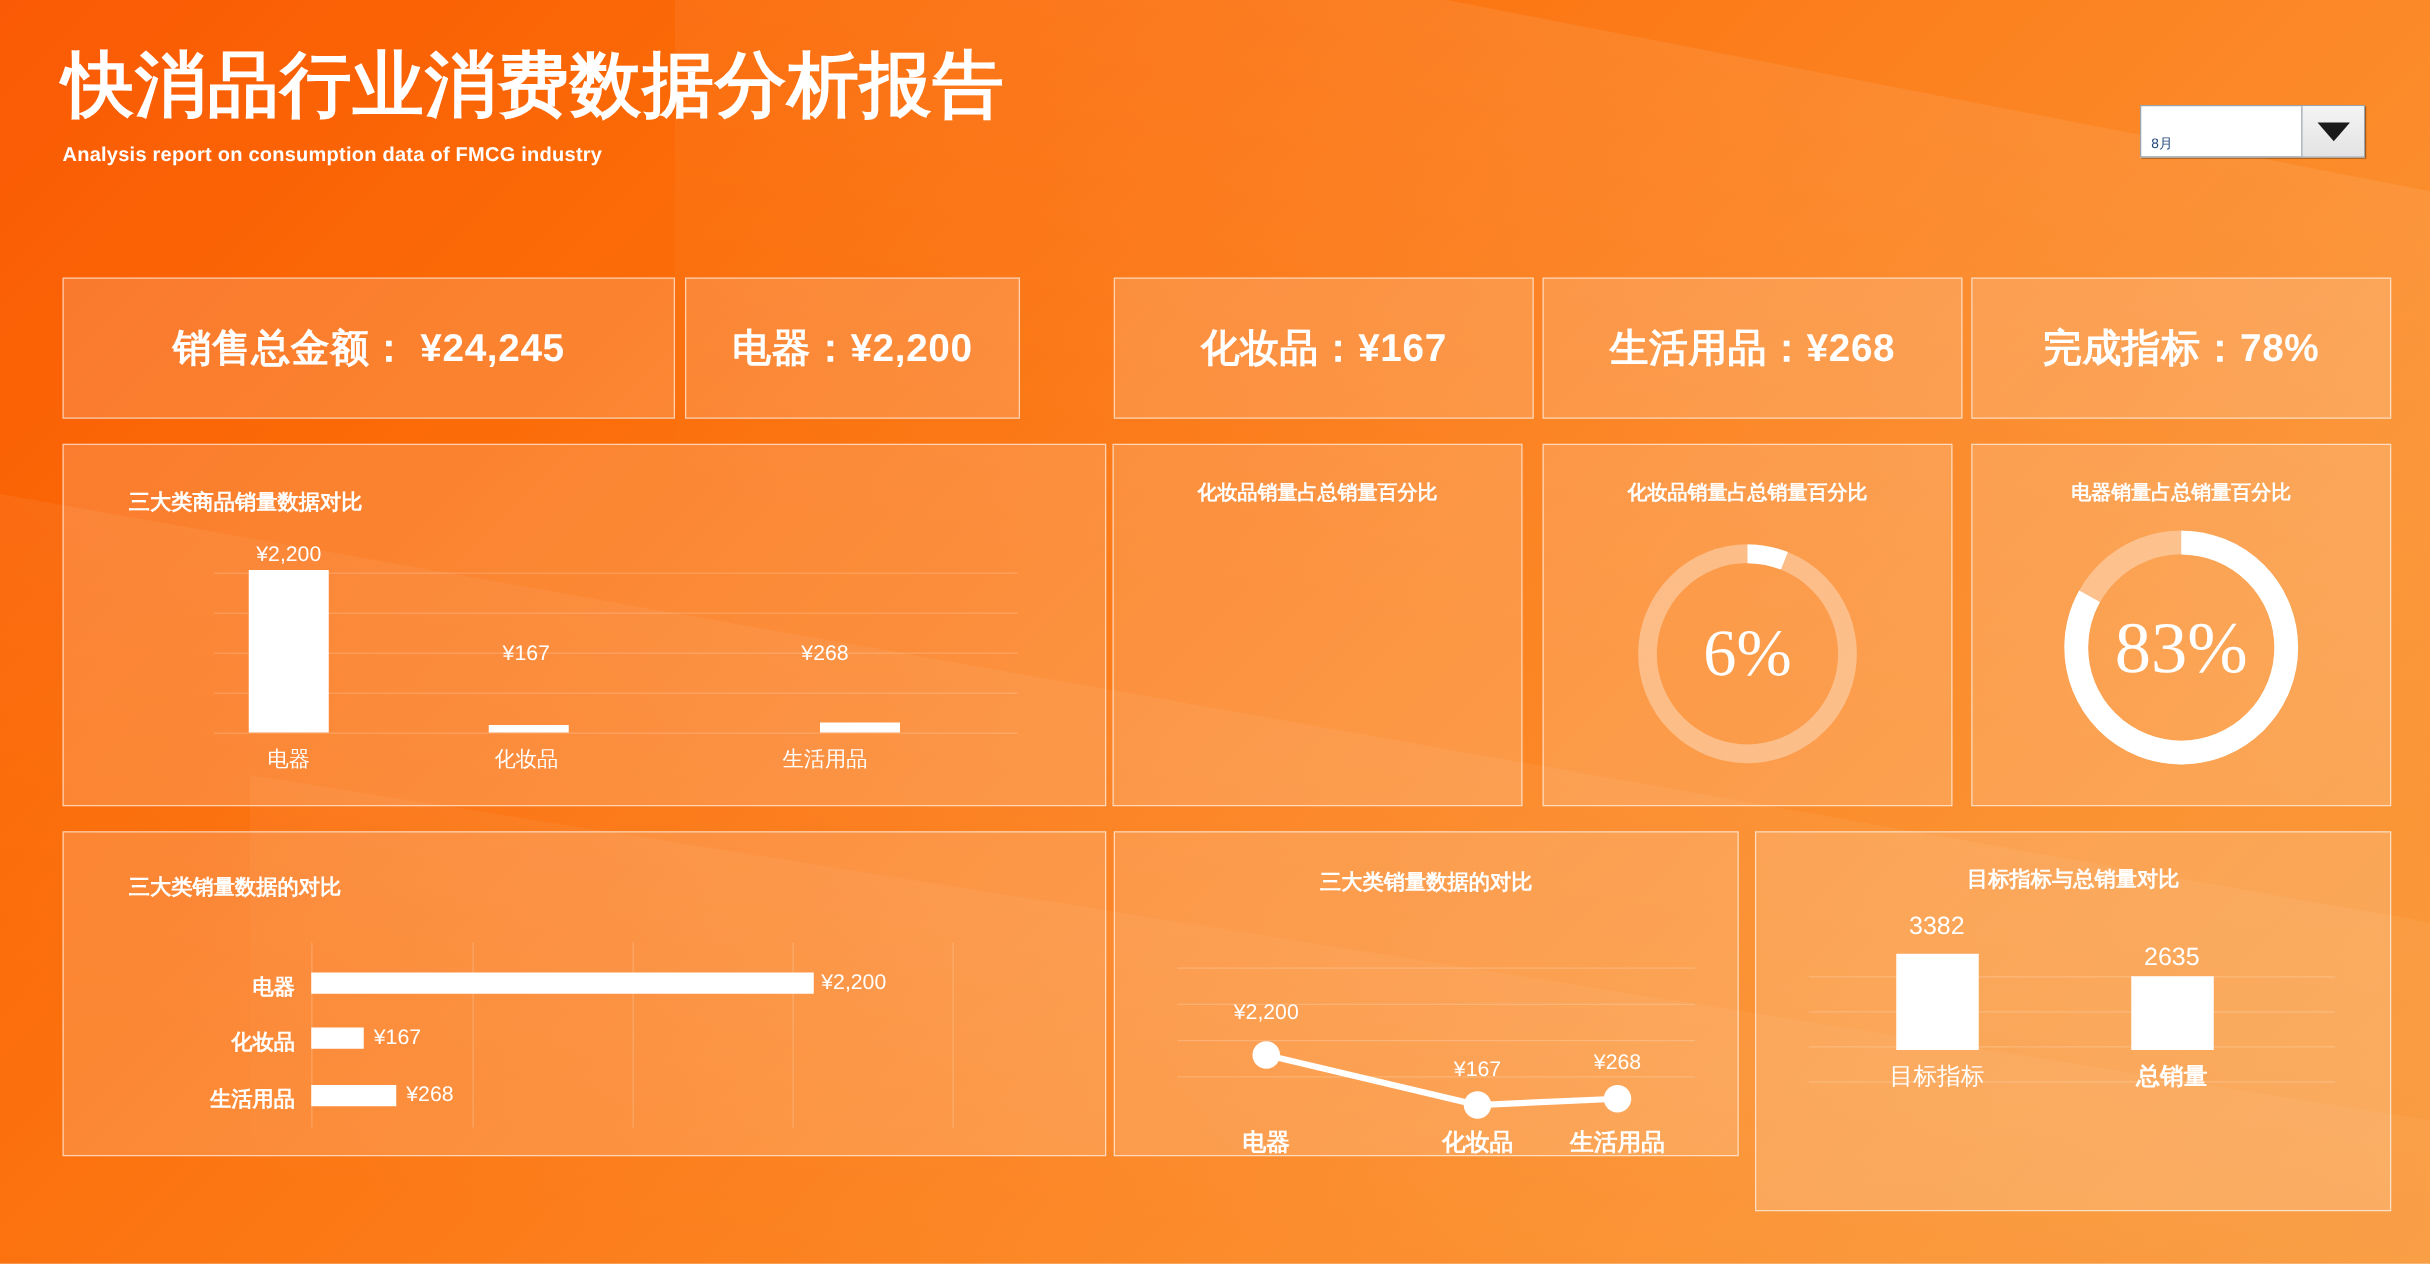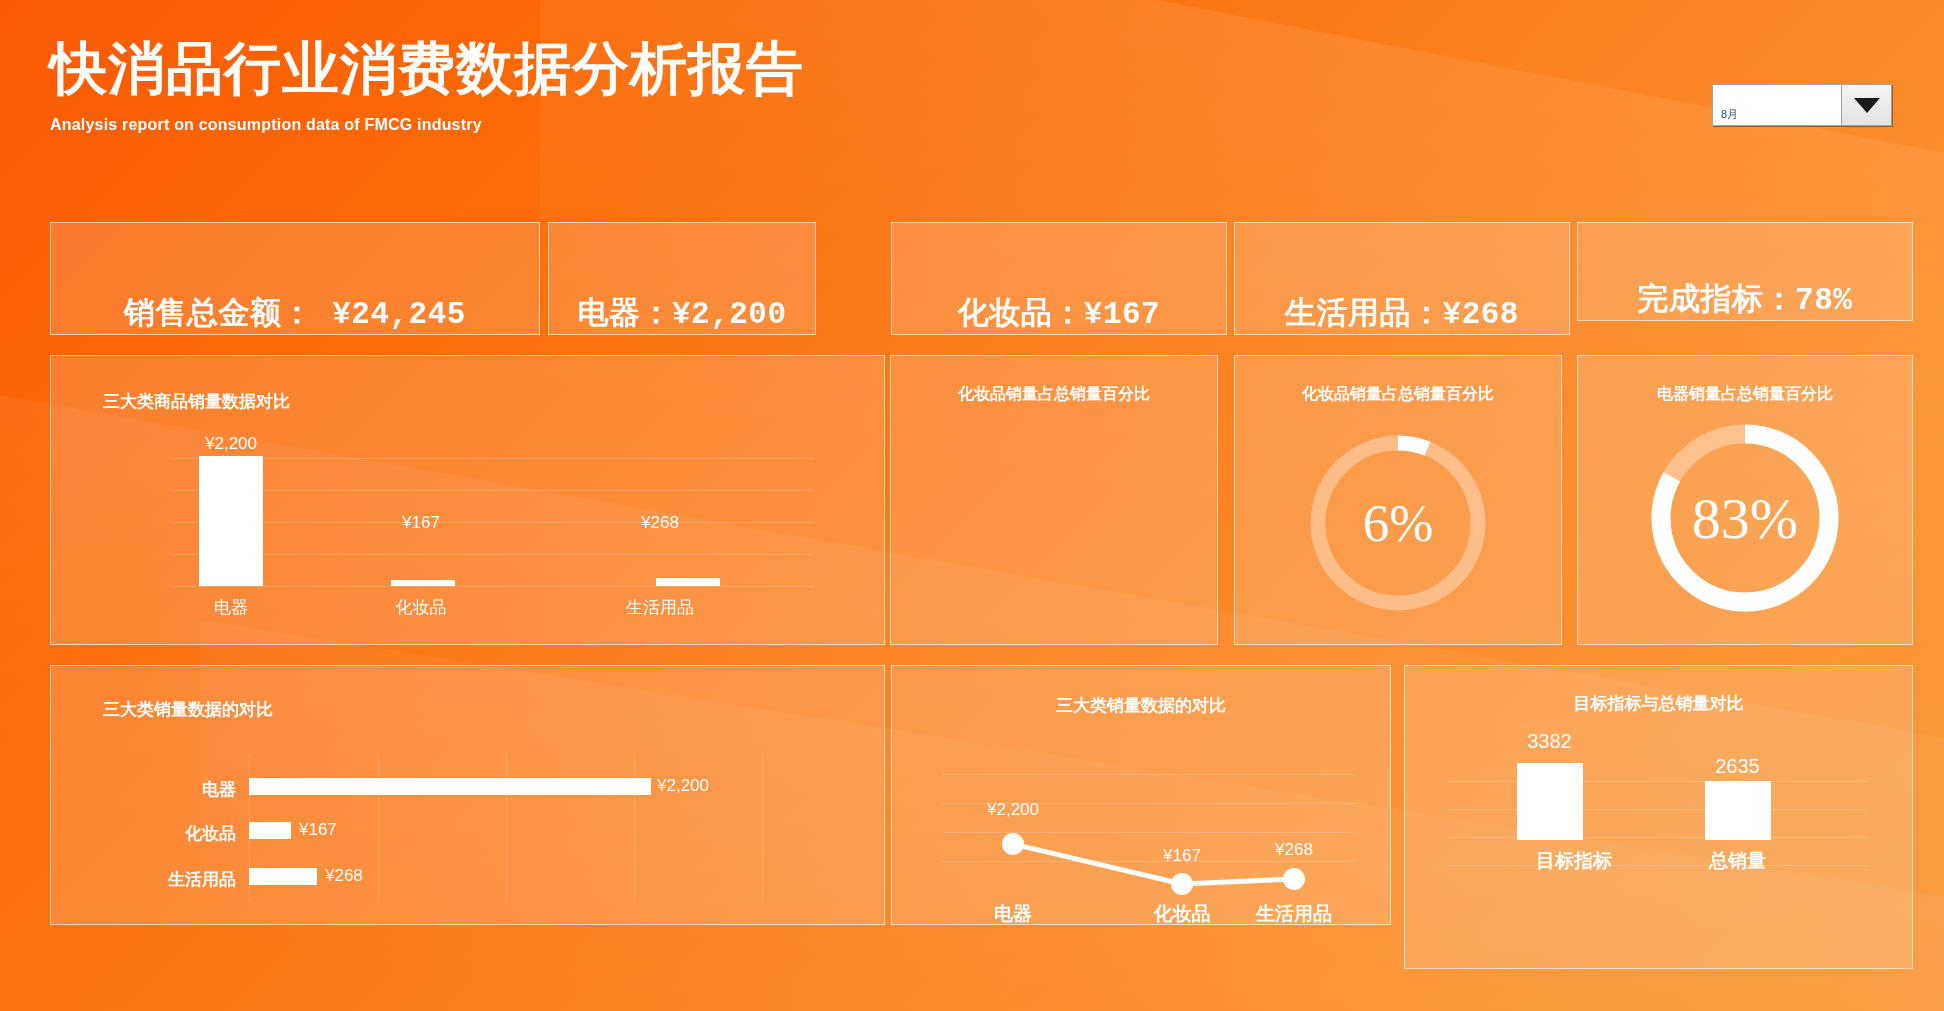--- a/index.html
+++ b/index.html
@@ -68,21 +68,21 @@
   }
 
   
   .card {
     position: absolute;
     background: rgba(255,255,255,0.16);
     border: 1px solid rgba(255,255,255,0.62);
   }
 
   
-  .kpi { display: flex; align-items: flex-end; justify-content: center; font-family: Liberation Mono, monospace; }
+  .kpi { display: flex; align-items: center; justify-content: center; }
   .kpi-label {
     color: #ffffff; font-weight: bold; font-size: 31px;
     white-space: nowrap; letter-spacing: 0.5px;
   }
 
   
   .panel-title {
     position: absolute; color: #ffffff; font-weight: bold;
     font-size: 17px; white-space: nowrap;
   }
@@ -165,21 +165,21 @@
 </div>
 <div class="card kpi" style="left:548px; top:222px; width:268px; height:113px;">
   <span class="kpi-label">电器：¥2,200</span>
 </div>
 <div class="card kpi" style="left:891px; top:222px; width:336px; height:113px;">
   <span class="kpi-label">化妆品：¥167</span>
 </div>
 <div class="card kpi" style="left:1234px; top:222px; width:336px; height:113px;">
   <span class="kpi-label">生活用品：¥268</span>
 </div>
-<div class="card kpi" style="left:1577px; top:222px; width:336px; height:99px;">
+<div class="card kpi" style="left:1577px; top:222px; width:336px; height:113px;">
   <span class="kpi-label">完成指标：78%</span>
 </div>
 
 <div class="card" style="left:50px; top:355px; width:835px; height:290px;">
   <div class="panel-title" style="left:52px; top:34px;">三大类商品销量数据对比</div>
 
   <div class="grid-h" style="top:102px; left:120px; right:70px;"></div>
   <div class="grid-h" style="top:134px; left:120px; right:70px;"></div>
   <div class="grid-h" style="top:166px; left:120px; right:70px;"></div>
   <div class="grid-h" style="top:198px; left:120px; right:70px;"></div>
@@ -274,18 +274,18 @@
 <div class="card" style="left:1404px; top:665px; width:509px; height:304px;">
   <div class="panel-title" style="left:0; right:0; top:26px; text-align:center;">目标指标与总销量对比</div>
 
   <div class="grid-h" style="top:115px; left:42px; right:44px;"></div>
   <div class="grid-h" style="top:143px; left:42px; right:44px;"></div>
   <div class="grid-h" style="top:171px; left:42px; right:44px;"></div>
   <div class="grid-h" style="top:199px; left:42px; right:44px;"></div>
 
   <div class="vbar-val" style="left:82px; top:64px; width:125px; font-size:20px;">3382</div>
   <div class="vbar" style="left:112px; top:97px; width:66px; height:77px;"></div>
-  <div class="vbar-cat" style="left:82px; top:182px; width:125px; font-size:19px; font-weight:bold;text-align:right;">目标指标</div>
+  <div class="vbar-cat" style="left:82px; top:182px; width:125px; font-size:19px; font-weight:normal;">目标指标</div>
 
   <div class="vbar-val" style="left:270px; top:89px; width:125px; font-size:20px;">2635</div>
   <div class="vbar" style="left:300px; top:115px; width:66px; height:59px;"></div>
   <div class="vbar-cat" style="left:270px; top:182px; width:125px; font-size:19px; font-weight:bold;">总销量</div>
 </div>
 
 </body></html>

